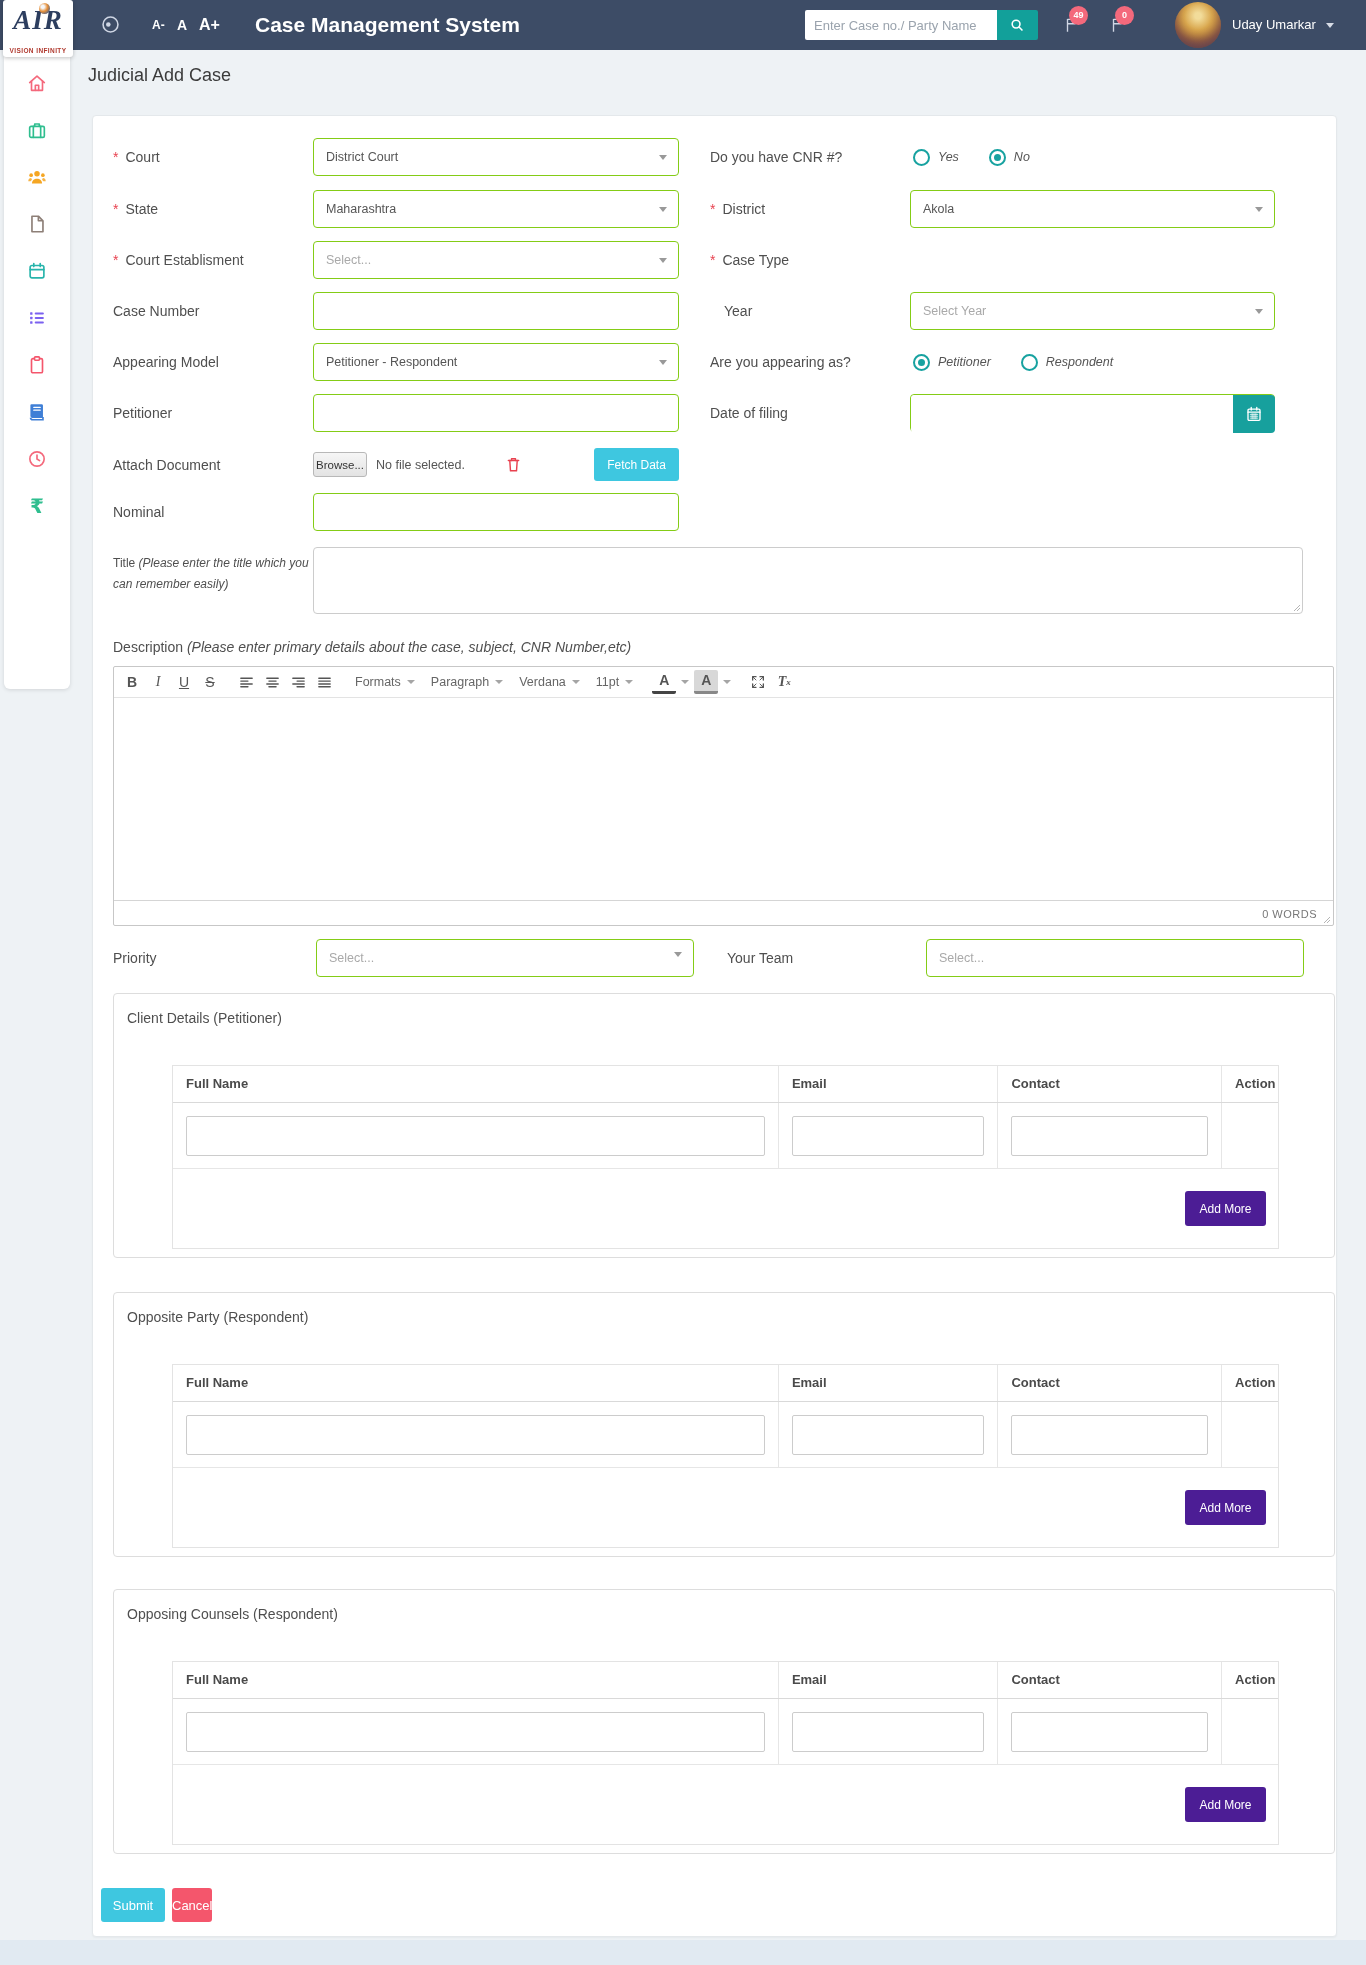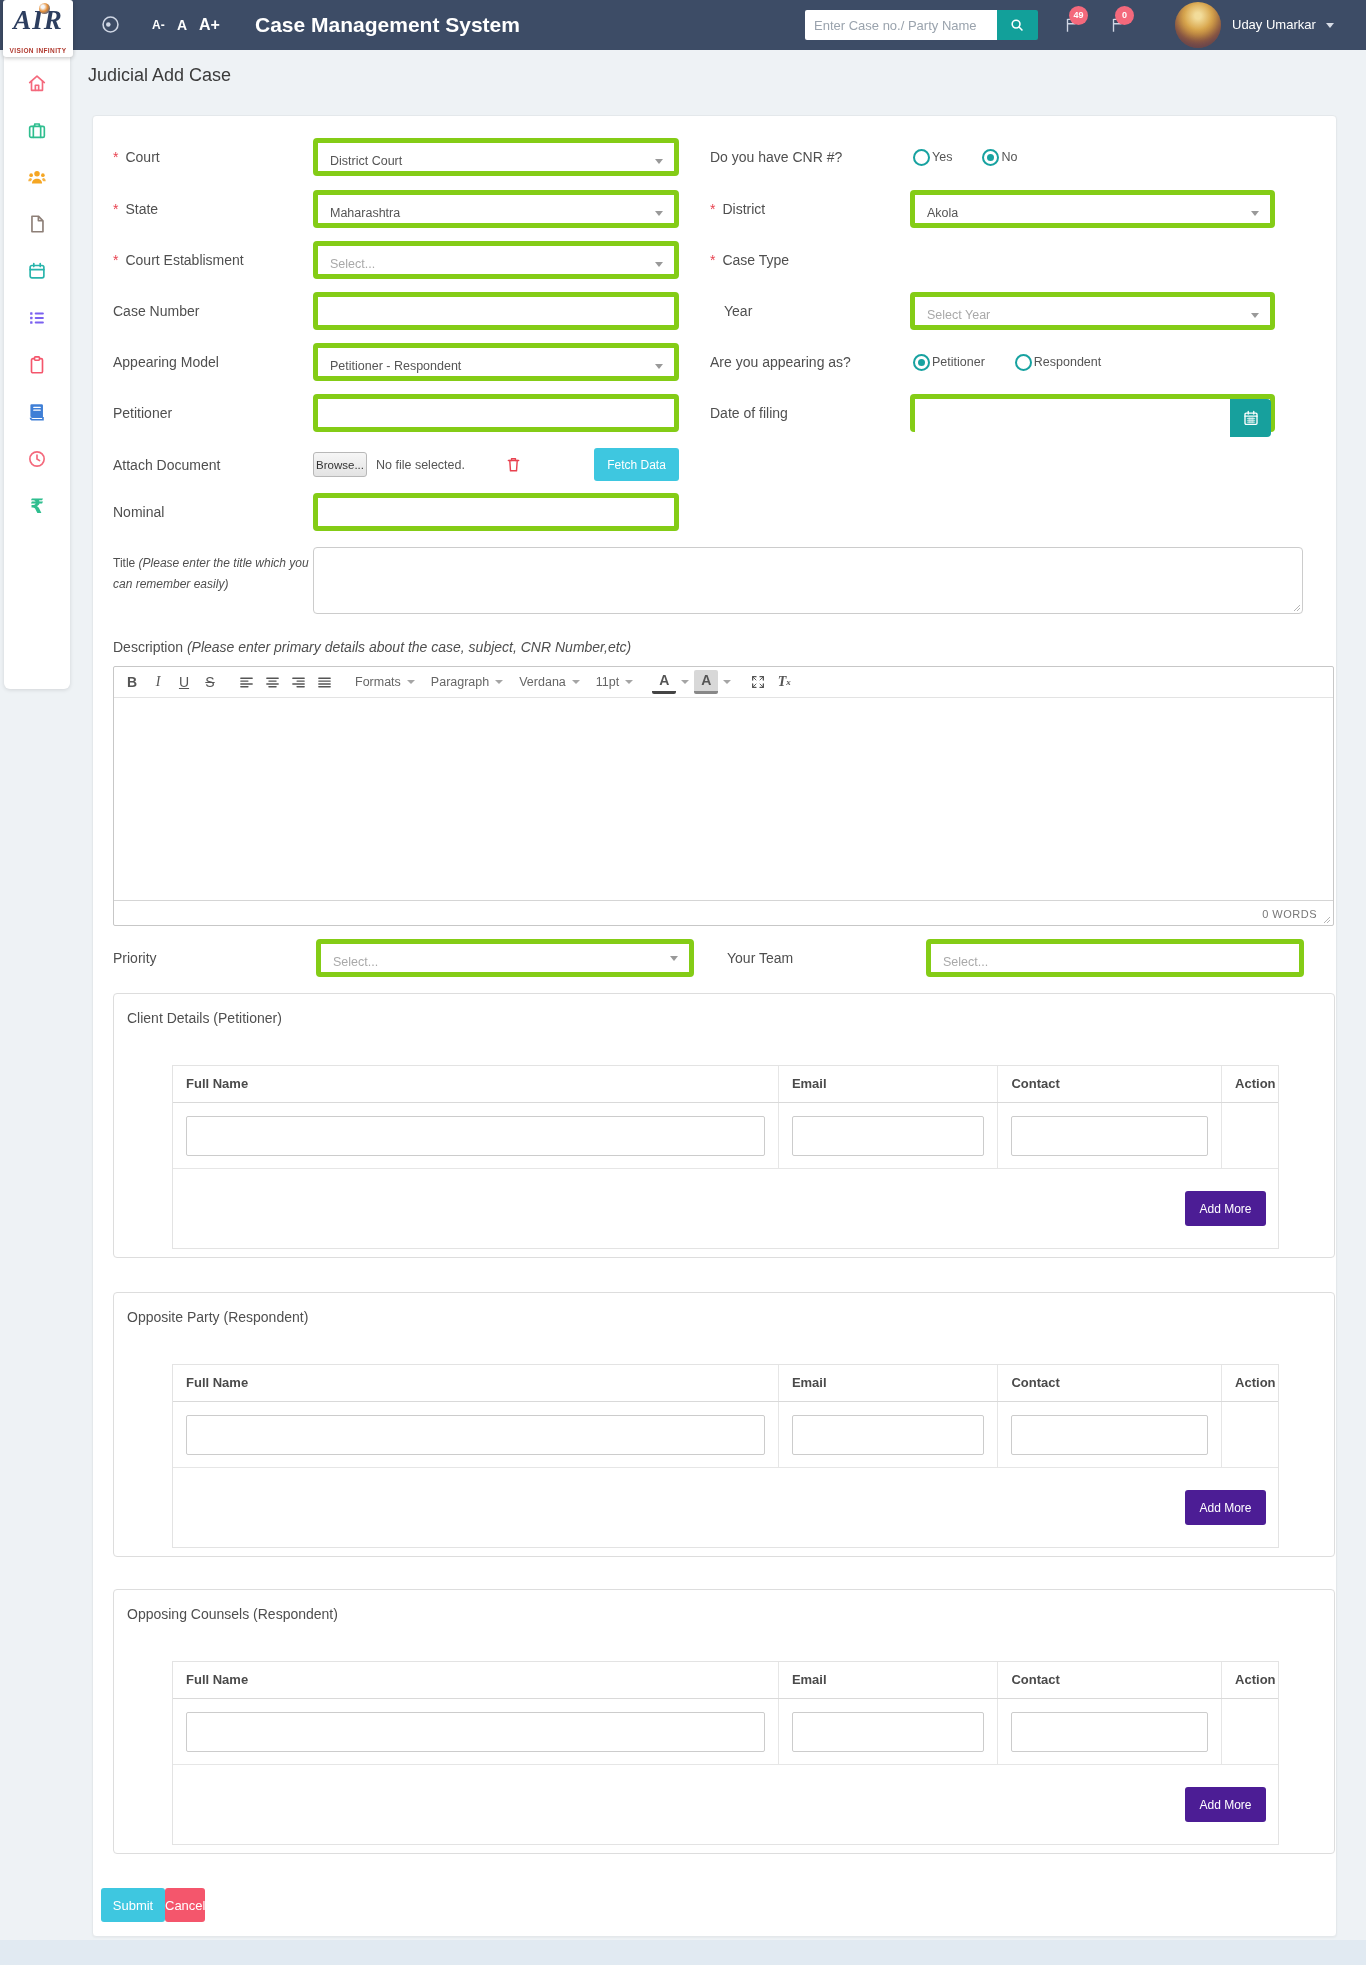--- a/index.html
+++ b/index.html
@@ -36,32 +36,32 @@
 
   
   .page-title { position:absolute; left:88px; top:65px; font-size:18px; color:#3b3b3b; }
   .card { position:absolute; left:92px; top:115px; width:1245px; height:1822px; background:#fff; border:1px solid #e4e8eb; border-radius:4px; box-shadow:0 1px 2px rgba(0,0,0,.04); }
 
   .row { position:absolute; left:20px; width:1205px; height:38px; }
   .lbl { position:absolute; left:0; top:0; width:195px; line-height:38px; font-size:14px; color:#4f4f4f; }
   .lbl .req { color:#e8414f; margin-right:7px; }
   .lbl.indent { padding-left:14px; }
   .rlbl { left:597px; }
-  .fld { position:absolute; top:0; height:38px; border:5px solid #84cc16; border-radius:4px; background:#fff; font-size:12.5px; }
+  .fld { position:absolute; top:0; height:38px; border:1px solid #84cc16; border-radius:4px; background:#fff; font-size:12.5px; }
   .fld-l { left:200px; width:366px; }
   .fld-r { left:797px; width:365px; }
   .selectbox { cursor:pointer; }
   .selectbox .val { position:absolute; left:12px; top:0; line-height:36px; color:#555; }
   .selectbox .val.ph { color:#a9a9a9; }
   .caret { position:absolute; right:11px; top:16px; width:0; height:0; border-left:4.5px solid transparent; border-right:4.5px solid transparent; border-top:5px solid #999; }
   input.txt { padding:0 12px; color:#555; font-family:inherit; outline:none; }
   input.txt::placeholder { color:#a9a9a9; }
 
   .radio-group { position:absolute; left:800px; top:0; height:38px; display:flex; align-items:center; gap:30px; }
-  .radio { display:flex; align-items:center; gap:2px; cursor:pointer; }
+  .radio { display:flex; align-items:center; gap:8px; cursor:pointer;font-style:italic; }
   .rb { width:17px; height:17px; border:2px solid #17a2a0; border-radius:50%; display:flex; align-items:center; justify-content:center; background:#fff; }
   .rb .dot { width:7px; height:7px; border-radius:50%; background:transparent; }
   .radio.checked .rb .dot { background:#17a2a0; }
   .radio .rtext { font-size:12.5px; color:#555; }
 
   .datewrap { display:flex; }
   .datewrap input { width:323px; height:38px; border:none; border-radius:4px 0 0 4px; padding:0 12px; outline:none; }
   .cal-btn { width:42px; height:38px; margin:-1px -1px 0 0; background:#17a09d; border:none; border-radius:0 4px 4px 0; display:flex; align-items:center; justify-content:center; cursor:pointer; position:relative; top:1px; }
 
   .browse-btn { position:absolute; left:200px; top:6px; width:54px; height:25px; background:linear-gradient(#f6f6f6,#e3e3e3); border:1px solid #b8b8b8; border-radius:3px; font-size:11.5px; color:#333; font-family:inherit; cursor:pointer; }
@@ -109,21 +109,21 @@
   .th { line-height:36px; padding-left:13px; font-size:13px; font-weight:700; color:#4a4a4a; border-right:1px solid #e6e6e6; position:relative; }
   .th:last-child { border-right:none; }
   .c-name { width:607px; } .c-email { width:220px; } .c-contact { width:224px; } .c-action { width:56px; }
   .tbody { display:flex; height:66px; border-bottom:1px solid #e6e6e6; }
   .td { border-right:1px solid #e6e6e6; display:flex; align-items:center; padding:0 13px; }
   .td:last-child { border-right:none; }
   .td input { width:100%; height:40px; border:1px solid #ccc; border-radius:2px; padding:0 8px; font-family:inherit; font-size:12.5px; color:#555; outline:none; }
   .tfoot { height:79px; position:relative; }
   .add-more { position:absolute; right:12px; top:22px; width:81px; height:35px; background:#4c1d95; border:none; border-radius:3px; color:#fff; font-size:12px; font-family:inherit; cursor:pointer; }
 
-  .form-actions { position:absolute; left:8px; top:1772px; display:flex; gap:0; }
+  .form-actions { position:absolute; left:8px; top:1772px; display:flex; gap:7px; }
   .btn { height:34px; border:none; border-radius:3px; color:#fff; font-size:13px; font-family:inherit; cursor:pointer; }
   .btn-submit { width:64px; background:#3ec7e0; }
   .btn-cancel { width:40px; background:#f4566c; }
 
   .footer-strip { position:absolute; left:0; top:1940px; width:1366px; height:25px; background:#e1eaf2; }
 
   svg { display:block; }
 </style>
 </head>
 <body>

